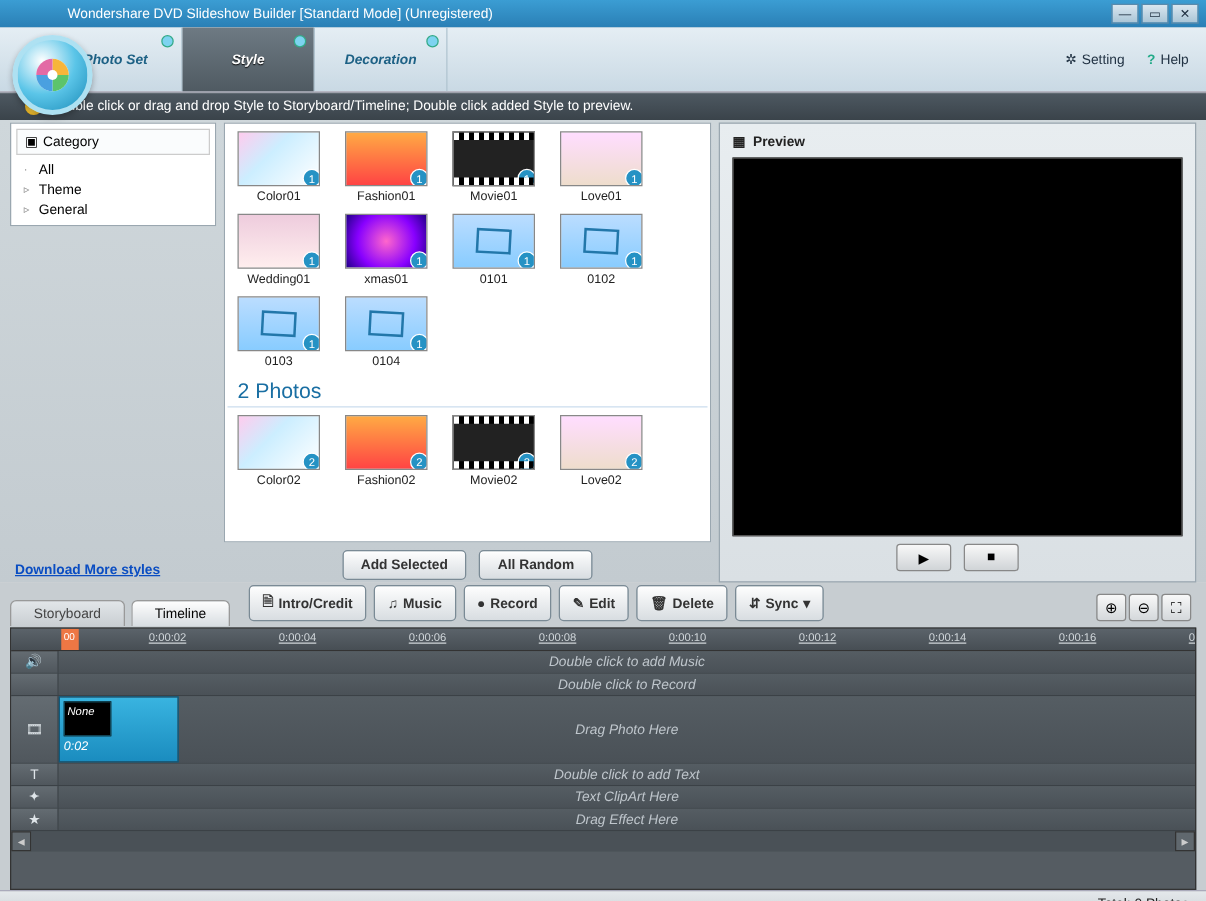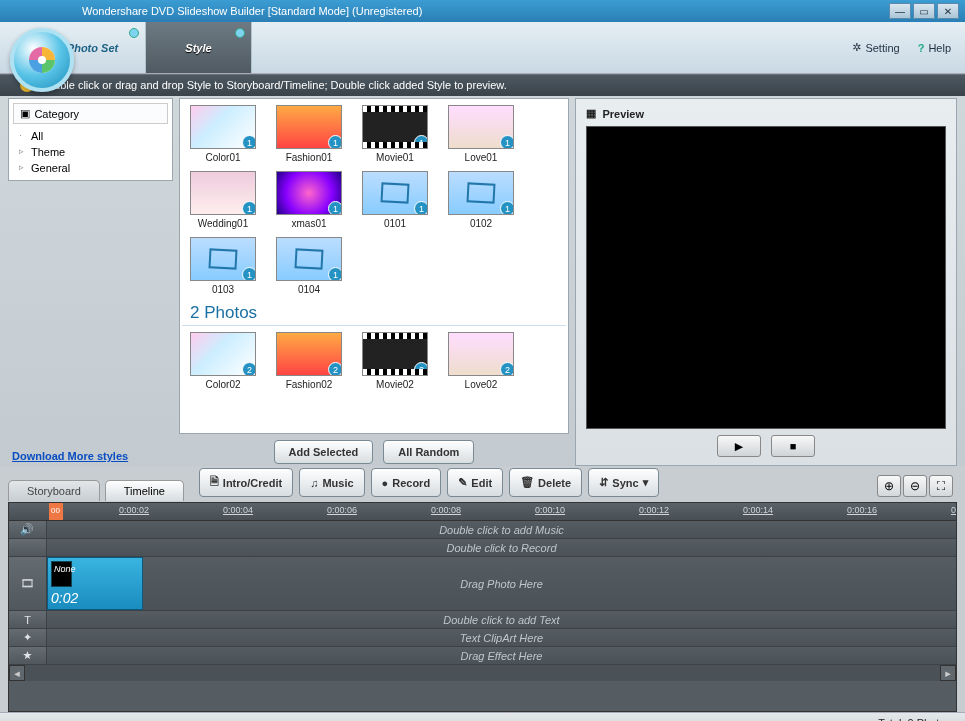--- a/index.html
+++ b/index.html
@@ -1,18 +1,18 @@
 <!DOCTYPE html>
 <html><head>
 <meta charset="utf-8">
 <style>
 * { margin: 0; padding: 0; box-sizing: border-box; font-family: Tahoma, Arial, sans-serif; font-size: 11px; }
 body { background: #d8d8d8; width: 965px; height: 721px; overflow: hidden; }
 
-.titlebar { height: 22px; background: linear-gradient(#3b9dd3, #2a7fb5); display: flex; align-items: center; color: #fff; padding-left: 82px; }
+.titlebar { height: 22px; background: linear-gradient(#3b9dd3, #2a7fb5); display: flex; align-items: center; color: #fff; padding-left: 54px; }
 .titlebar .winbtns { position: absolute; right: 6px; top: 3px; display: flex; gap: 2px; }
 .winbtn { width: 22px; height: 16px; background: linear-gradient(#d9e6ef,#aac5d6); border: 1px solid #5a8aab; display: flex; align-items: center; justify-content: center; font-size: 10px; cursor: pointer; color:#234; }
 
 .toolbar { height: 52px; background: linear-gradient(#e5eef4,#c9d9e4); display: flex; align-items: stretch; padding-left: 40px; position: relative; border-bottom:1px solid #aab; }
 .logo { position: absolute; left: 10px; top: 6px; width: 64px; height: 64px; border-radius: 50%; background: radial-gradient(circle at 35% 30%, #fff, #5bc5e8 50%, #1a8bb8); border: 4px solid #aee1f2; box-shadow: 0 2px 5px rgba(0,0,0,.3); z-index: 10; display:flex;align-items:center;justify-content:center; }
 .logo svg { width:36px;height:36px; }
 
 .tabbtn { width: 106px; display: flex; align-items: center; justify-content: center; font-size: 14px; color: #1d6185; cursor: pointer; border-right: 1px solid #b0c3cf; position: relative; font-style: italic; font-weight:bold; }
 .tabbtn.active { background: linear-gradient(#6e7a83,#4f5a62); color: #fff; text-shadow: 0 1px 1px #000; }
 .tabbtn .dot { position:absolute; right:6px; top:6px; width:10px; height:10px; border-radius:50%; background:#7dd3f0; border:1px solid #3a8; }
@@ -71,22 +71,22 @@
 
 .timeline { background:#555c62; border:1px solid #333; height: 210px; display:flex; flex-direction:column; position:relative; }
 .ruler { height:18px; background:linear-gradient(#5b636a,#474e54); position:relative; border-bottom:1px solid #333; overflow:hidden;}
 .ruler .playhead { position:absolute; left:40px; top:0; width:14px; height:33px; background:#e74; }
 .ruler .tick { position:absolute; top:2px; color:#cfd5d9; font-size:9px;text-decoration:underline; }
 .trackrow { display:flex; border-bottom:1px solid #3b4146; }
 .trackicon { width:38px; background:linear-gradient(#646c72,#50575d); display:flex; align-items:center; justify-content:center; color:#dfe5e9; border-right:1px solid #3b4146; }
 .track { flex:1; background:linear-gradient(#555d63,#4a5157); color:#bfc6cc; font-style:italic; display:flex; align-items:center; justify-content:center; position:relative; font-size:11px; }
 .tr-sm { height:18px; } .tr-lg { height:54px; }
 .clip { position:absolute; left:0; top:0; bottom:0; width:96px; background:linear-gradient(#39b4e0,#1a8cbf); border:1px solid #0b5a7e; display:flex; flex-direction:column; padding:3px; }
-.clip .ct { width:21px; height:28px; background:#000; border:1px solid #145; color:#fff; font-size:9px; padding:2px; }
-.clip .cl { color:#fff; font-size:14px; margin-top:3px; }
+.clip .ct { width:38px; height:28px; background:#000; border:1px solid #145; color:#fff; font-size:9px; padding:2px; }
+.clip .cl { color:#fff; font-size:10px; margin-top:3px; }
 .hscroll { height:16px; background:#454c52; display:flex; }
 .hscroll .sleft,.hscroll .sright { width:16px; background:#60686e; border:1px solid #333; cursor:pointer; display:flex;align-items:center;justify-content:center;color:#ccc; }
 .hscroll .sbar { flex:1; background:#4a5157; position:relative; }
 
 .statusbar { height:20px; background:linear-gradient(#e4e8eb,#ced4d8); display:flex; align-items:center; justify-content:flex-end; padding-right:14px; color:#222; border-top:1px solid #aab; }
 
 ::-webkit-scrollbar { width:16px; }
 ::-webkit-scrollbar-track { background:#e8ecef; border-left:1px solid #bbb; }
 ::-webkit-scrollbar-thumb { background:linear-gradient(#d0d6da,#b5bdc3); border:1px solid #98a2aa; border-radius:2px; }
 ::-webkit-scrollbar-button { height:16px; background:#dde2e6; border:1px solid #aab; }
@@ -113,20 +113,24 @@
         <path d="M5 18 A13 13 0 0 1 18 5 L18 18 Z" fill="#e36aa5"></path>
         <circle cx="18" cy="18" r="4" fill="#fff"></circle>
       </svg>
   </div>
   <div class="tabbtn">
       <span>Photo Set</span>
       <span class="dot"></span>
     </div>
   <div class="tabbtn active">
       <span>Style</span>
+      <span class="dot"></span>
+    </div>
+  <div class="tabbtn">
+      <span>Decoration</span>
       <span class="dot"></span>
     </div>
   <div class="right">
     <span>
         <span>✲</span>
         <span>Setting</span>
       </span>
     <span>
         <span style="color:#2a8;font-weight:bold;">?</span>
         <span>Help</span>

